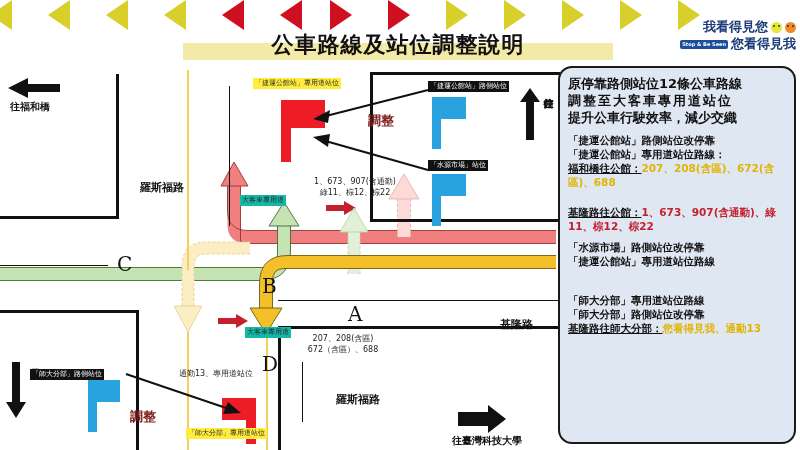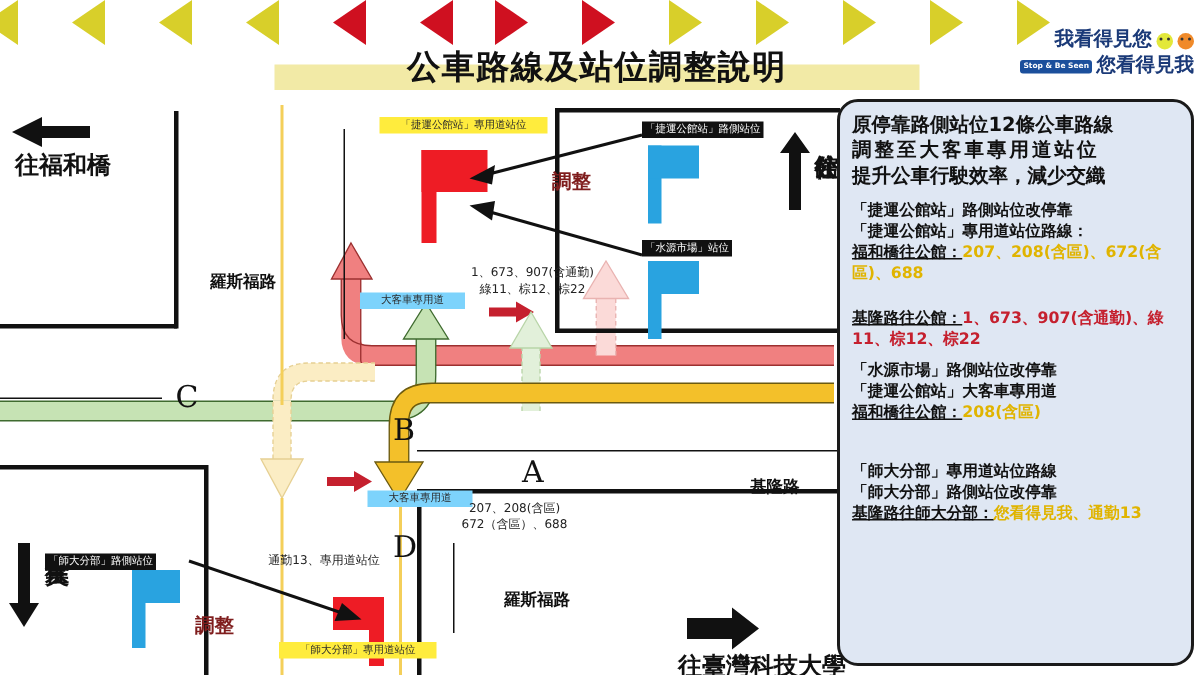--- a/index.html
+++ b/index.html
@@ -37,30 +37,30 @@
 
   
   .map{position:absolute;left:0;top:62px;width:556px;height:388px;background:#fff;}
 
   .blkline{position:absolute;background:#111;}
   .thinline{position:absolute;background:#111;height:1px;}
   .yellowline{position:absolute;background:#f4cf5a;width:2px;}
 
   
   .lbl-yellow{position:absolute;background:#ffec3d;color:#2a2a2a;font-size:7px;line-height:9px;
-              padding:1px 14px;white-space:nowrap;}
-  .lbl-yellow.soft{background:#7dd3fc;text-align:right;}
+              padding:1px 2px;white-space:nowrap;}
+  .lbl-yellow.soft{background:#14b8a6;text-align:right;}
   .lbl-black{position:absolute;background:#111;color:#fff;font-size:7px;line-height:9px;
              padding:1px 2px;white-space:nowrap;}
   .lbl-plain{position:absolute;color:#222;font-size:8px;line-height:11px;white-space:nowrap;text-align:center;margin-top:25px;}
   .lbl-road{position:absolute;color:#111;font-size:11px;font-weight:bold;white-space:nowrap;}
   .lbl-letter{position:absolute;color:#111;font-size:20px;font-weight:normal;
               font-family:"DejaVu Serif","Liberation Serif",serif;}
   .lbl-adjust{position:absolute;color:#7f1d1d;font-size:13px;font-weight:bold;}
-  .lbl-dir{position:absolute;color:#111;font-size:16px;font-weight:bold;white-space:nowrap;}
+  .lbl-dir{position:absolute;color:#111;font-size:10px;font-weight:bold;white-space:nowrap;}
   .lbl-dir.vert{writing-mode:vertical-rl;text-orientation:upright;white-space:normal;line-height:1;}
 
   svg.ov{position:absolute;left:0;top:0;width:556px;height:388px;overflow:visible;}
 
   
   .panel{position:absolute;left:558px;top:66px;width:238px;height:378px;
          background:#dfe7f3;border:2px solid #1a1a1a;border-radius:14px;
          box-sizing:border-box;padding:7px 8px;}
   .panel .hdr{color:#111;font-size:13px;font-weight:bold;line-height:17px;letter-spacing:0px;}
   .panel .blk{margin-top:7px;}
@@ -292,22 +292,21 @@
     </div>
 
     <div class="spacer"></div>
 
     <div class="blk">
       <p><span class="u">基隆路往公館：</span><span class="c-r">1、673、907(含通勤)、綠11、棕12、棕22</span></p>
     </div>
 
     <div class="blk">
       <p>「水源市場」路側站位改停靠</p>
-      <p>「捷運公館站」大客車專用道</p>
-      <p><span class="u">福和橋往公館：</span><span class="c-y">208(含區)</span></p>
+      <p>「捷運公館站」專用道站位路線</p>
     </div>
 
     <div class="spacer"></div>
     <div class="spacer"></div>
 
     <div class="blk">
       <p>「師大分部」專用道站位路線</p>
       <p>「師大分部」路側站位改停靠</p>
       <p><span class="u">基隆路往師大分部：</span><span class="c-y">您看得見我、通勤13</span></p>
     </div>

